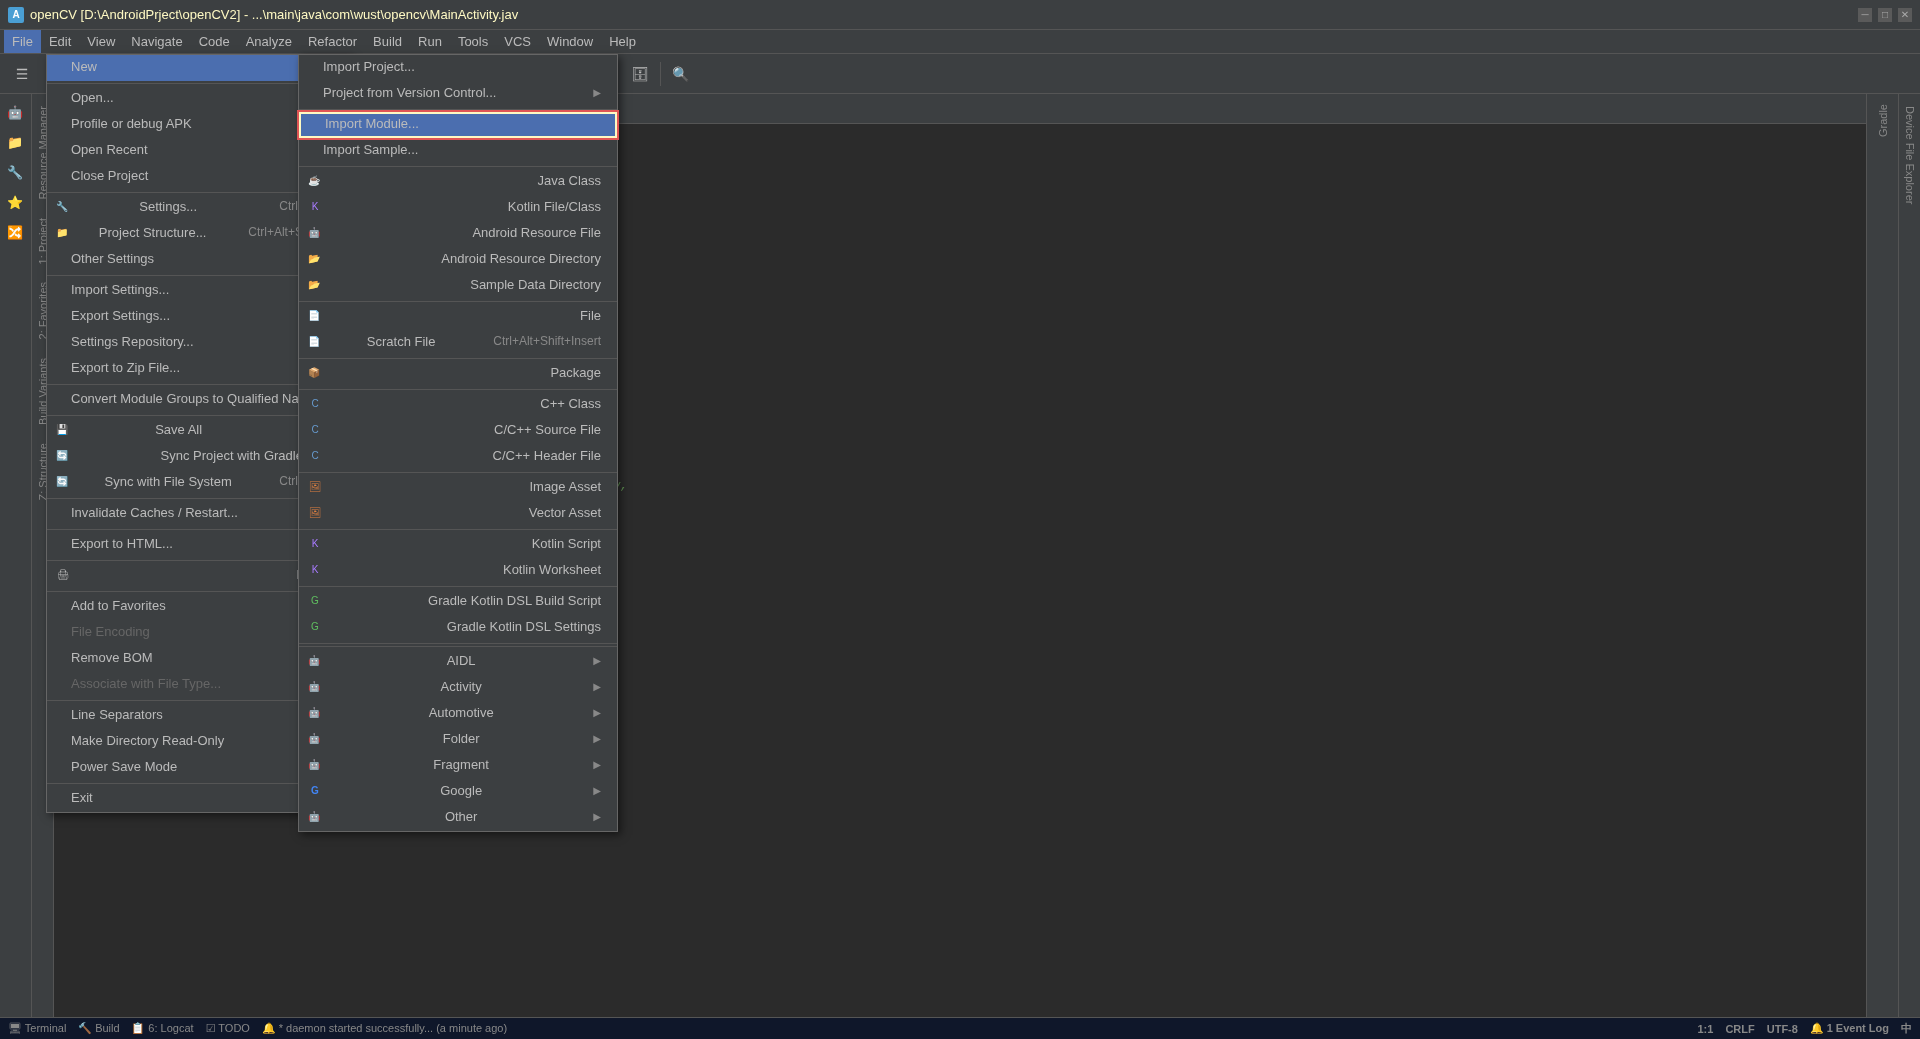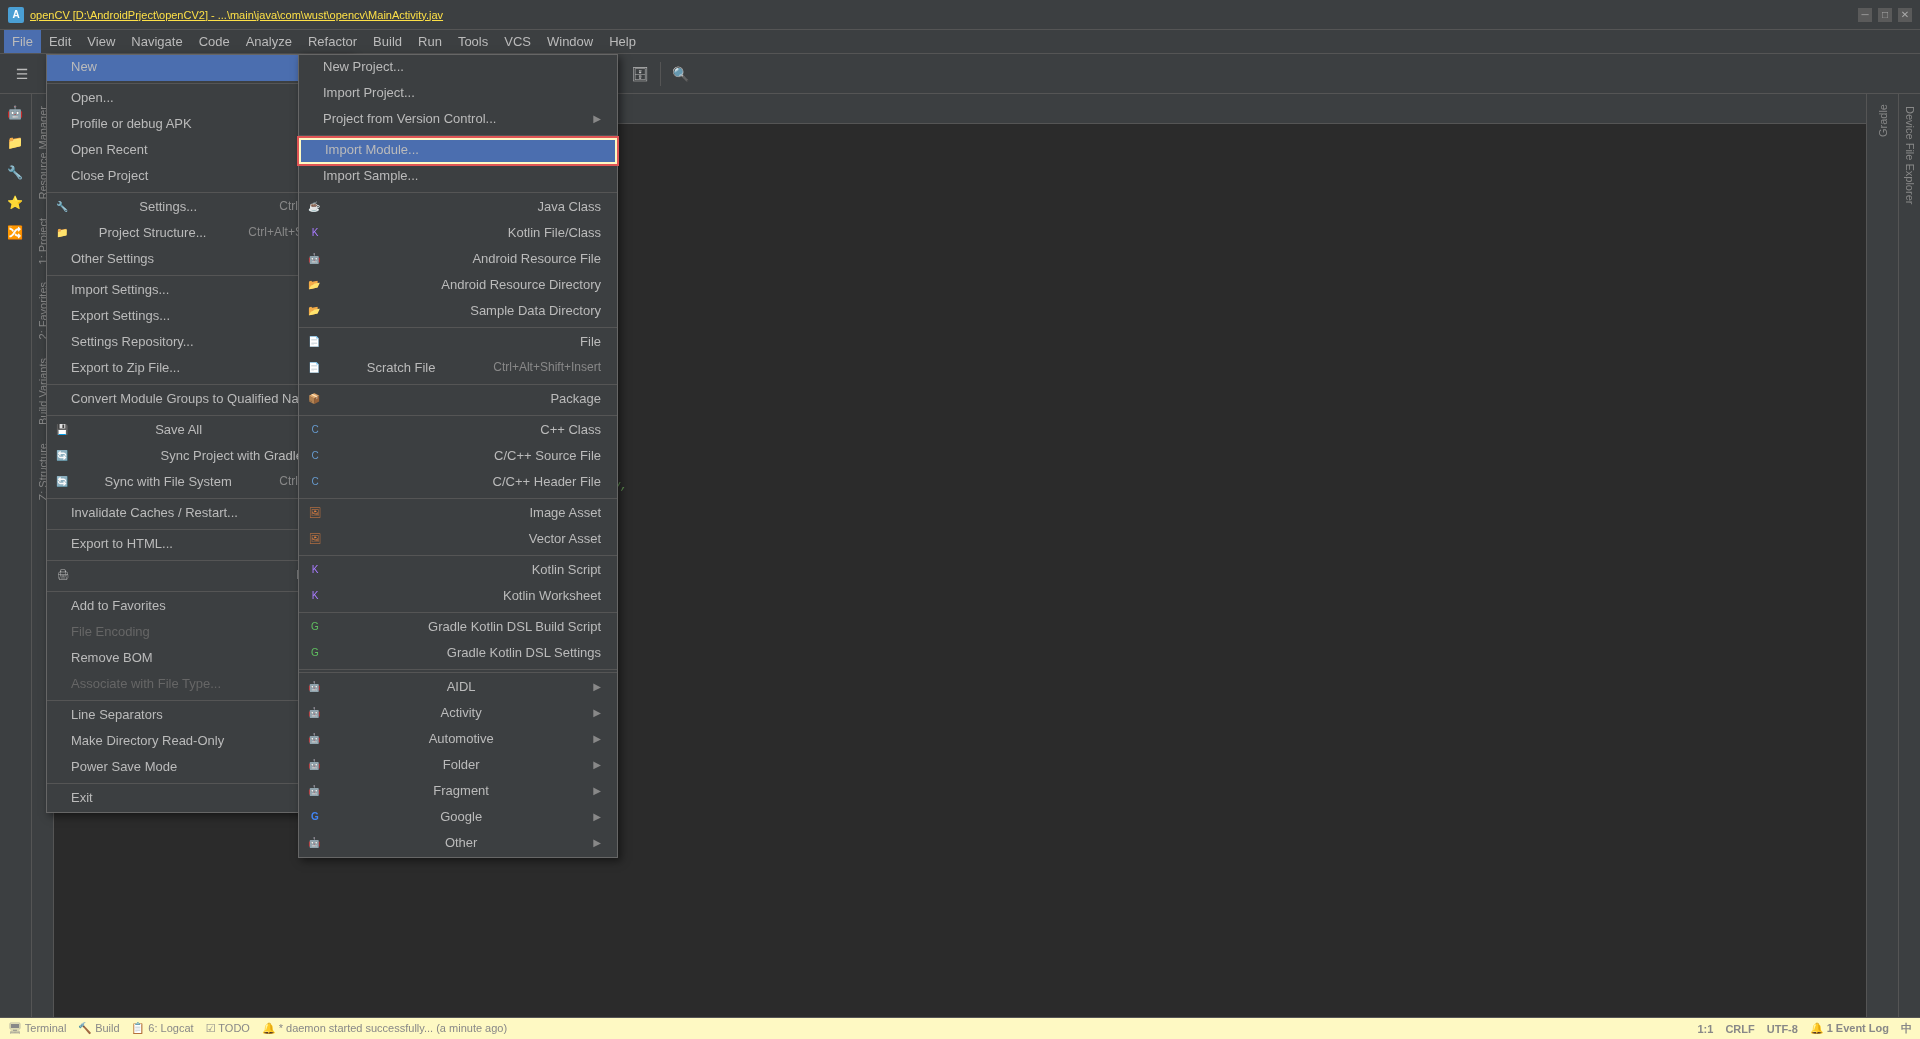--- a/index.html
+++ b/index.html
@@ -25,24 +25,23 @@
     }
     .title-bar-icon {
       width: 16px; height: 16px;
       margin-right: 6px;
       background: #4a9fd4;
       border-radius: 2px;
       display: flex; align-items: center; justify-content: center;
       font-size: 10px; color: white; font-weight: bold;
     }
     .title-bar-text {
-      font-size: 11px;
-      color: #fde047;
+      font-size: 13px;
+      color: #fef9c3;
       flex: 1;
-      text-decoration: underline;
     }
     .title-bar-controls {
       display: flex; gap: 6px;
     }
     .title-bar-btn {
       width: 14px; height: 14px;
       background: #5a5a5a;
       border: none;
       cursor: pointer;
       display: flex; align-items: center; justify-content: center;
@@ -218,21 +217,21 @@
       display: flex;
       flex-direction: column;
       align-items: center;
       padding-top: 4px;
       gap: 2px;
     }
 
     
     .status-bar {
       height: 22px;
-      background: #fef9c3;
+      background: #0f172a;
       border-top: 1px solid #555;
       display: flex;
       align-items: center;
       padding: 0 8px;
       font-size: 11px;
       color: #888;
       gap: 12px;
     }
     .status-bar-right {
       margin-left: auto;
@@ -557,23 +556,20 @@
       <span>Power Save Mode</span>
     </div>
     <div class="dropdown-separator"></div>
     <div class="dropdown-item">
       <span>Exit</span>
     </div>
   </div>
 
   <div class="new-submenu">
     <div class="dropdown-item">
-      <span>New Project...</span>
-    </div>
-    <div class="dropdown-item">
       <span>Import Project...</span>
     </div>
     <div class="dropdown-item">
       <span>Project from Version Control...</span>
       <span class="dropdown-arrow">▶</span>
     </div>
     <div class="dropdown-separator"></div>
 
     <div class="dropdown-item import-module-highlighted" style="background:#4b6eaf; border:2px solid #fef9c3; position:relative;">
       <span>Import Module...</span>

